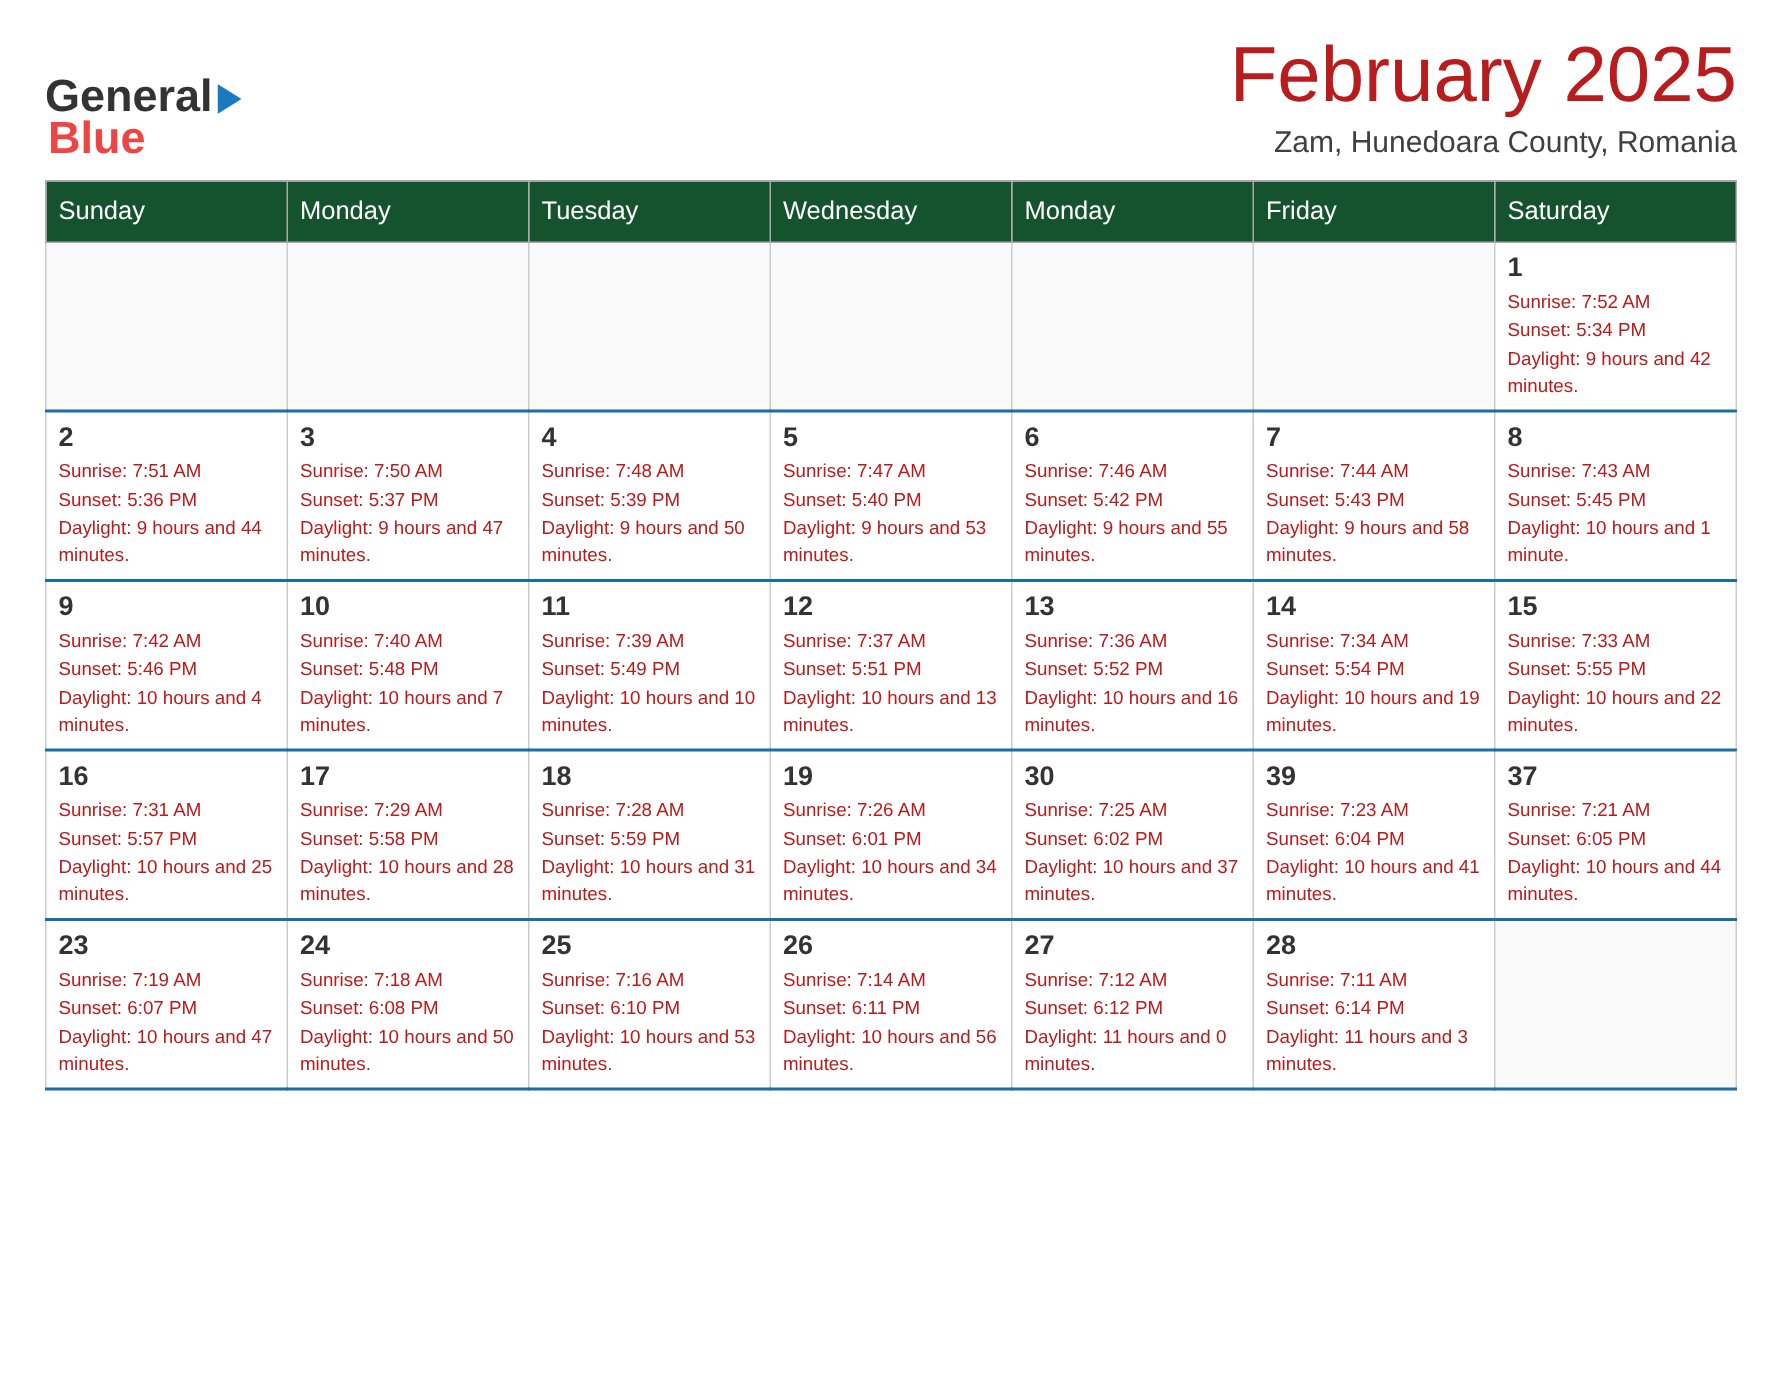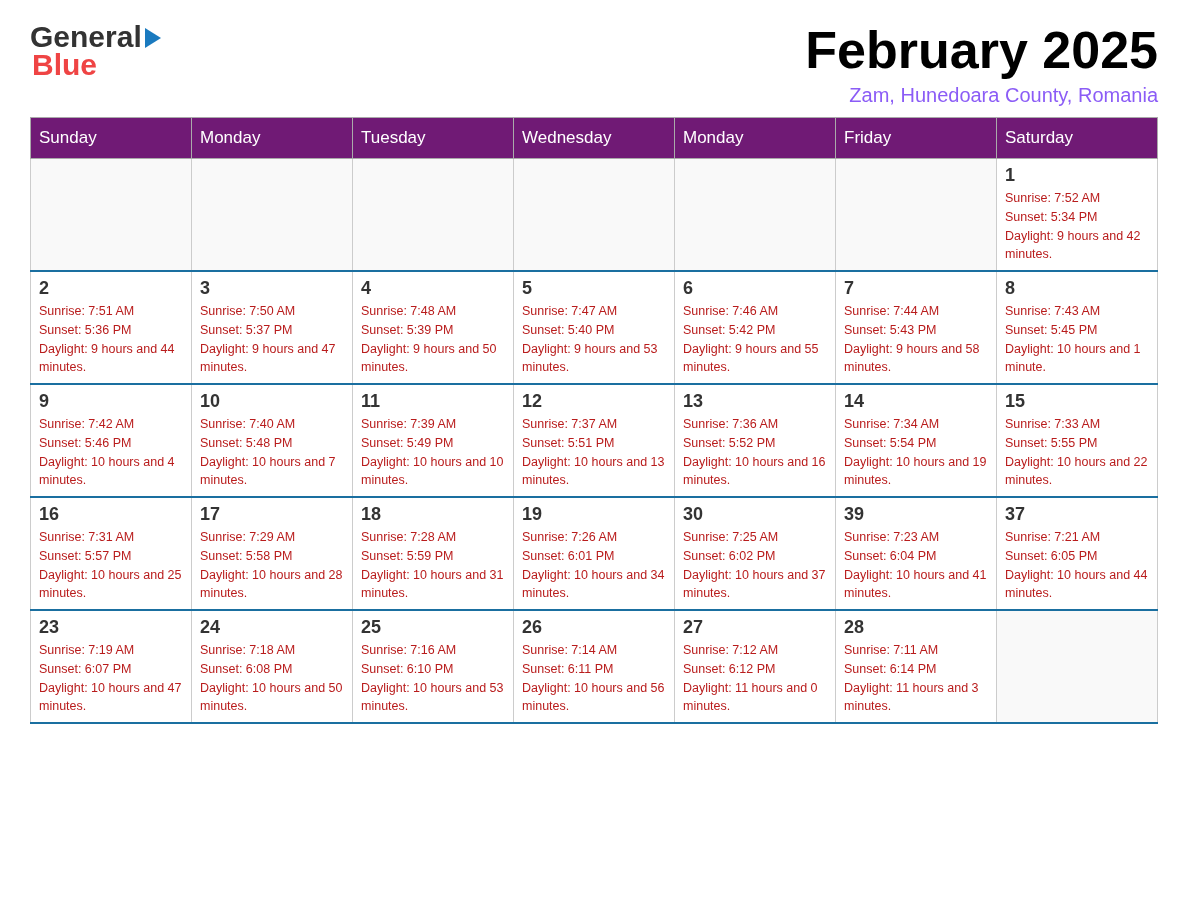--- a/index.html
+++ b/index.html
@@ -15,35 +15,35 @@
       display: flex;
       justify-content: space-between;
       align-items: flex-start;
       margin-bottom: 10px;
     }
     .title-area {
       text-align: right;
     }
     .calendar-title {
       font-size: 52px;
-      font-weight: bold;
-      color: #000000;
+      font-weight: normal;
+      color: #b91c1c;
     }
     .calendar-subtitle {
       font-size: 20px;
-      color: #8b5cf6;
+      color: #404040;
       margin-top: 4px;
     }
     .calendar-table {
       width: 100%;
       border-collapse: collapse;
       margin-top: 10px;
     }
     .calendar-table thead tr th {
-      background-color: #701a75;
+      background-color: #14532d;
       color: #fff;
       padding: 10px 8px;
       text-align: left;
       font-size: 17px;
       font-weight: normal;
       border: 1px solid #aaa;
     }
     .calendar-table tbody tr td {
       vertical-align: top;
       border: 1px solid #ccc;
@@ -68,20 +68,21 @@
       font-size: 12.5px;
       color: #b91c1c;
       line-height: 1.5;
     }
     .calendar-table tbody tr {
       border-bottom: 2px solid #1a6fa0;
     }
     .logo-block {
       display: flex;
       flex-direction: column;
+      margin-top: 28px;
     }
     .logo-row1 {
       display: flex;
       align-items: center;
     }
   </style>
 </head>
 <body>
 
 <div class="header-area">

